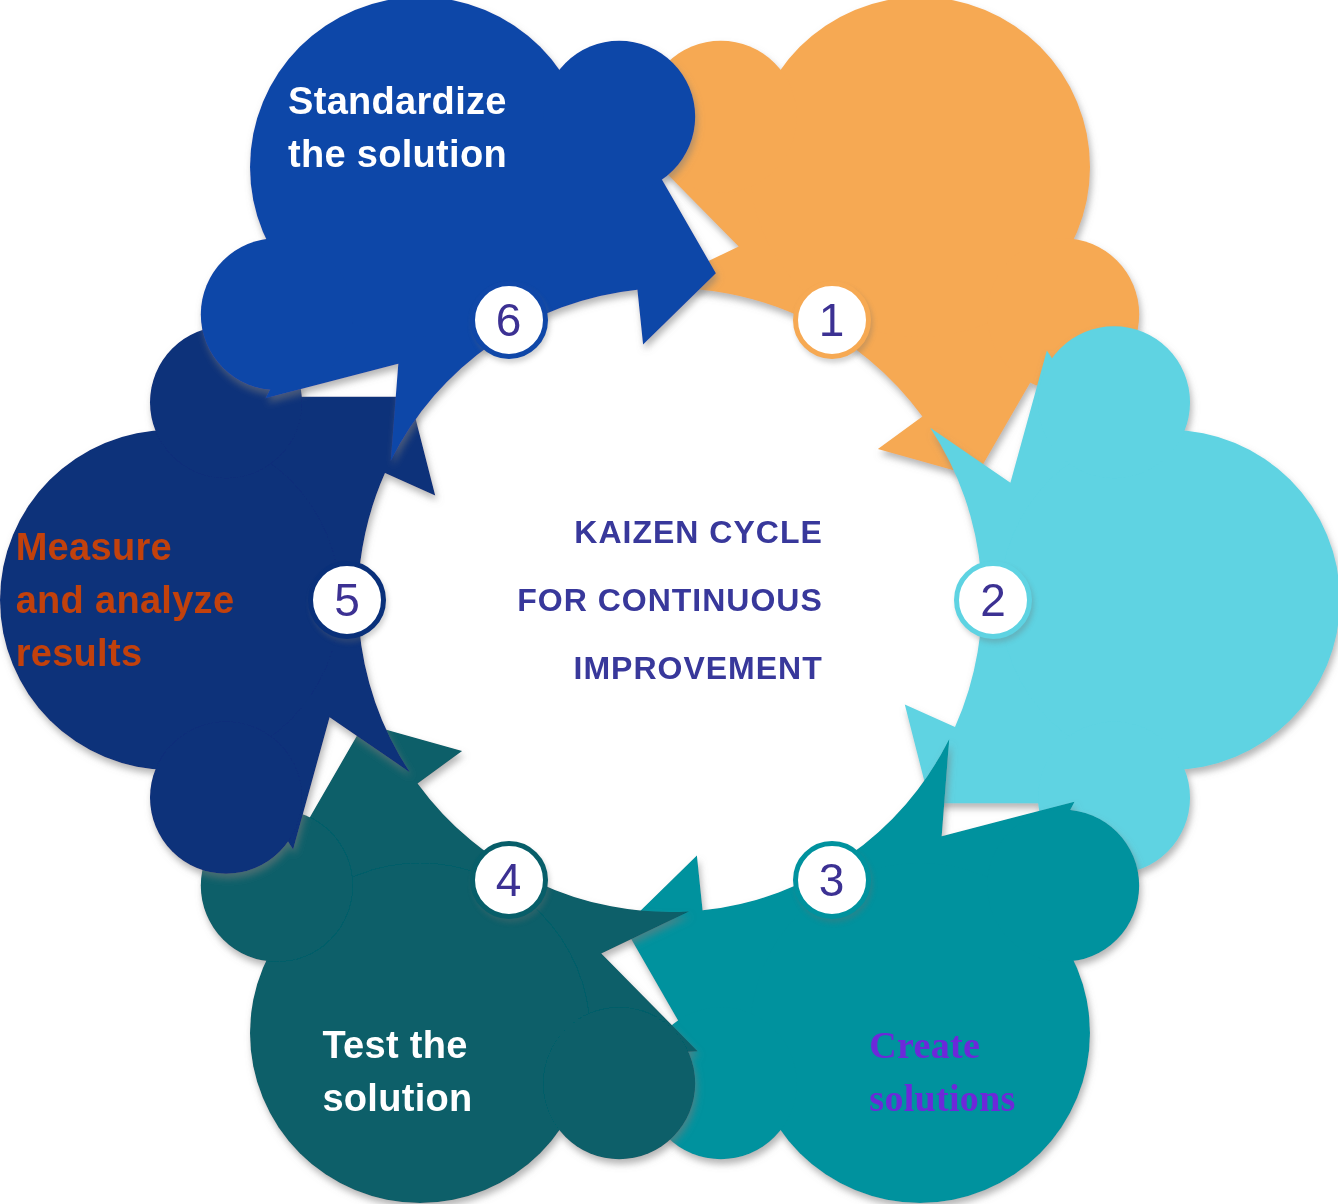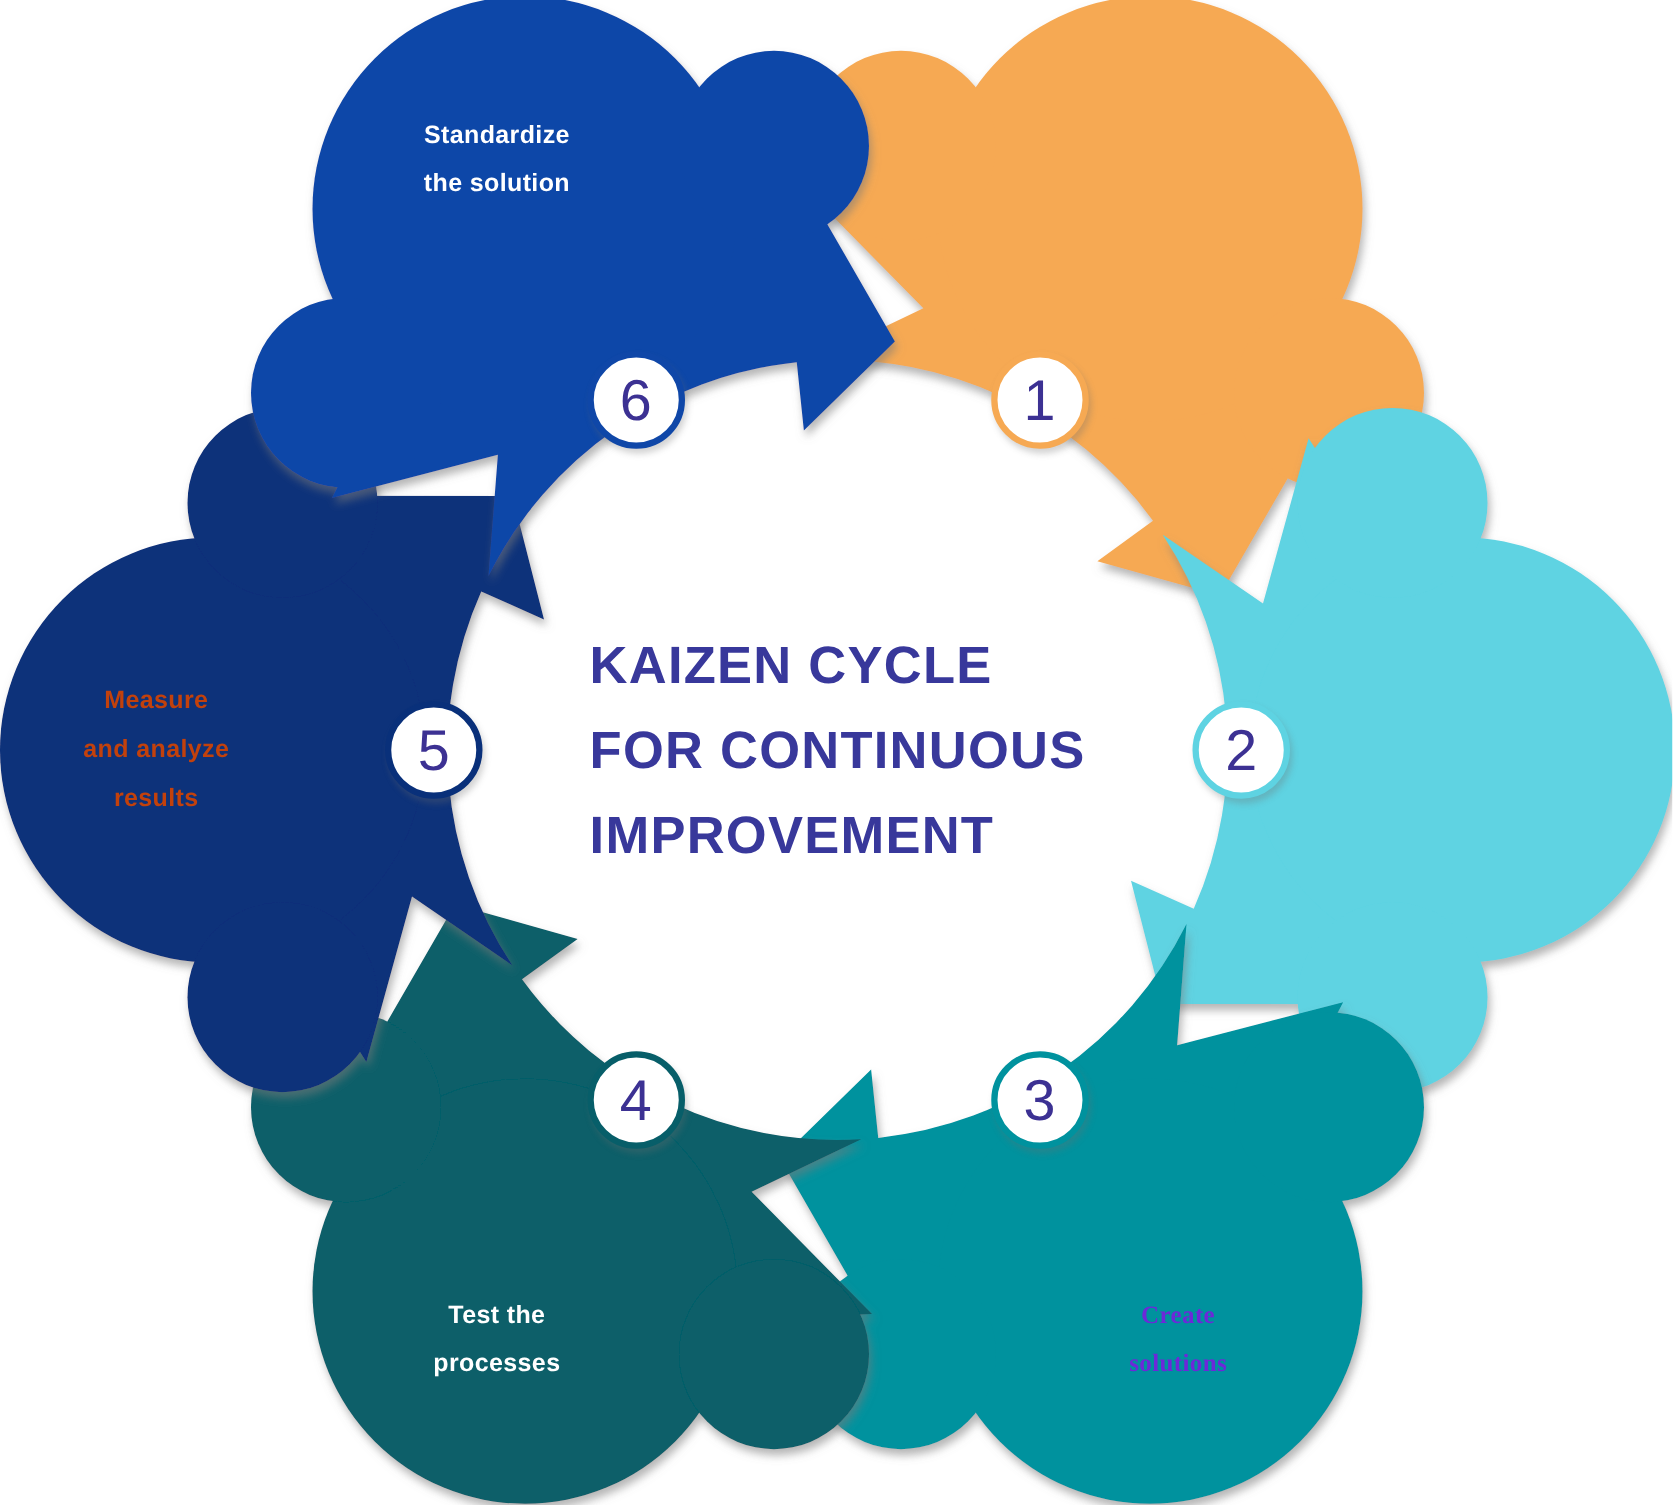--- a/index.html
+++ b/index.html
@@ -8,25 +8,25 @@
     width: 1338px;
     height: 1204px;
     overflow: hidden;
     background: #ffffff;
     font-family: "Liberation Sans", sans-serif;
   }
   .stage svg { position: absolute; left: 0; top: 0; }
   .blob-label {
     position: absolute;
     transform: translate(-50%, -50%);
-    text-align: center;
+    text-align: left;
     white-space: pre-line;
     color: #ffffff;
-    font-size: 20px;
-    line-height: 39px;
+    font-size: 38px;
+    line-height: 53px;
     font-weight: 700;
     letter-spacing: 0.3px;
   }
   .num-badge {
     position: absolute;
     width: 78px;
     height: 78px;
     box-sizing: border-box;
     border-radius: 50%;
     background: #ffffff;
@@ -35,23 +35,23 @@
     justify-content: center;
     font-size: 46px;
     font-weight: 500;
     box-shadow: 2px 4px 5px rgba(110,110,110,0.30);
   }
   .center-title {
     position: absolute;
     left: 670px;
     top: 600px;
     transform: translate(-50%, -50%);
-    text-align: left;
+    text-align: right;
     white-space: pre-line;
-    font-size: 42px;
+    font-size: 32px;
     line-height: 68px;
     font-weight: 700;
     letter-spacing: 1px;
   }
 </style>
 </head>
 <body>
 
 <div class="stage">
   <svg id="cycle-svg" width="1338" height="1204" viewBox="0 0 1338 1204">
@@ -108,21 +108,21 @@
     </div>
     <div class="num-badge" style="left: 792.5px; top: 840.726px; border: 5px solid rgb(0, 146, 158); color: rgb(60, 49, 147);">
       <span>3</span>
     </div>
     <div class="blob-label" style="left: 942.5px; top: 1071.98px; color: #6d28d9; font-family: Liberation Serif, serif;">Create
 solutions</div>
     <div class="num-badge" style="left: 469.5px; top: 840.726px; border: 5px solid rgb(7, 94, 105); color: rgb(60, 49, 147);">
       <span>4</span>
     </div>
     <div class="blob-label" style="left: 397.5px; top: 1071.98px; color: rgb(255, 255, 255);">Test the
-processes</div>
+solution</div>
     <div class="num-badge" style="left: 308px; top: 561px; border: 5px solid rgb(9, 48, 122); color: rgb(60, 49, 147);">
       <span>5</span>
     </div>
     <div class="blob-label" style="left: 125px; top: 600px; color: #c2410c;">Measure
 and analyze
 results</div>
     <div class="num-badge" style="left: 469.5px; top: 281.274px; border: 5px solid rgb(15, 71, 168); color: rgb(60, 49, 147);">
       <span>6</span>
     </div>
     <div class="blob-label" style="left: 397.5px; top: 128.016px; color: rgb(255, 255, 255);">Standardize

